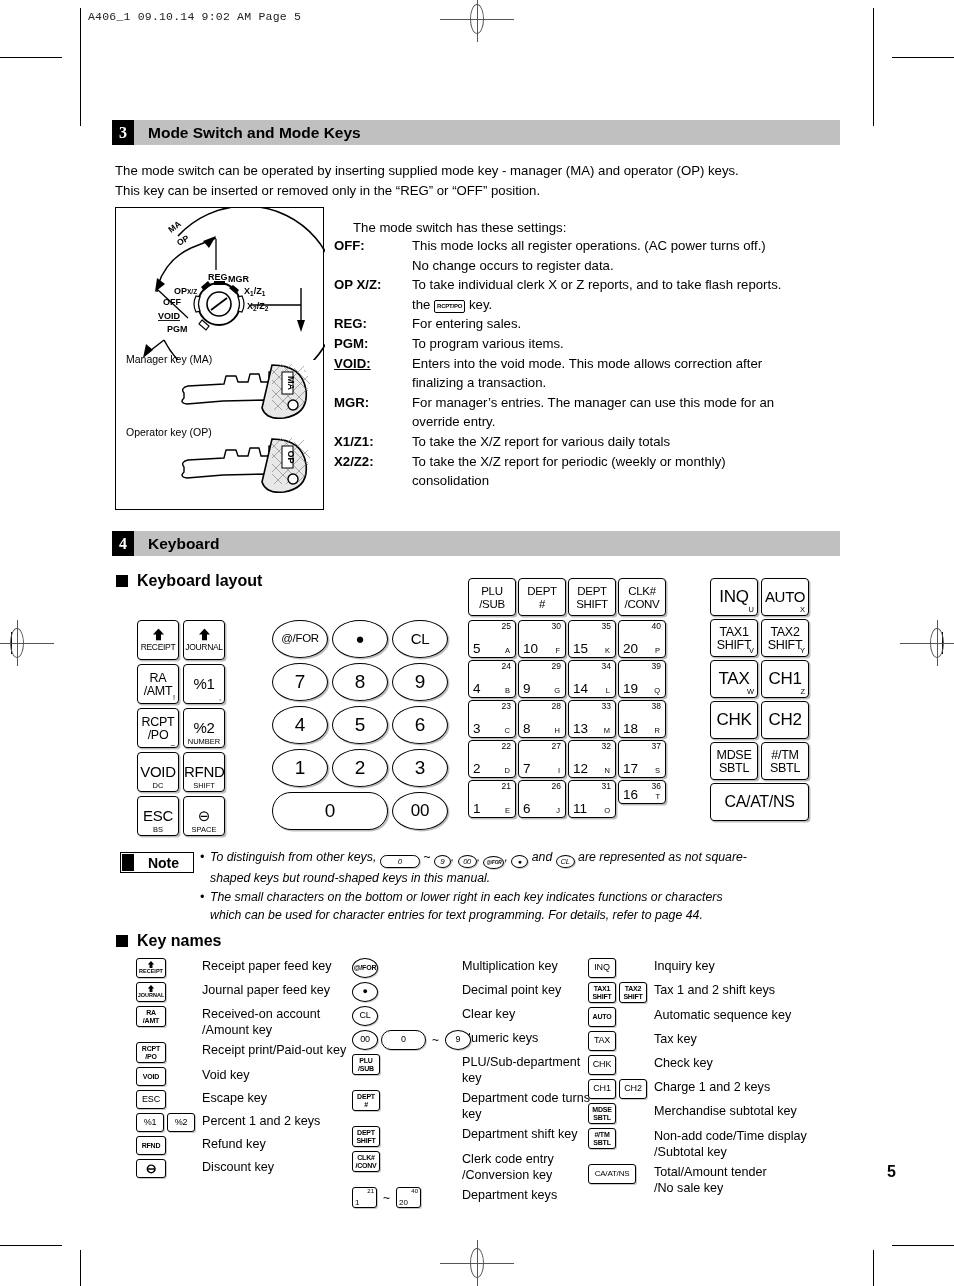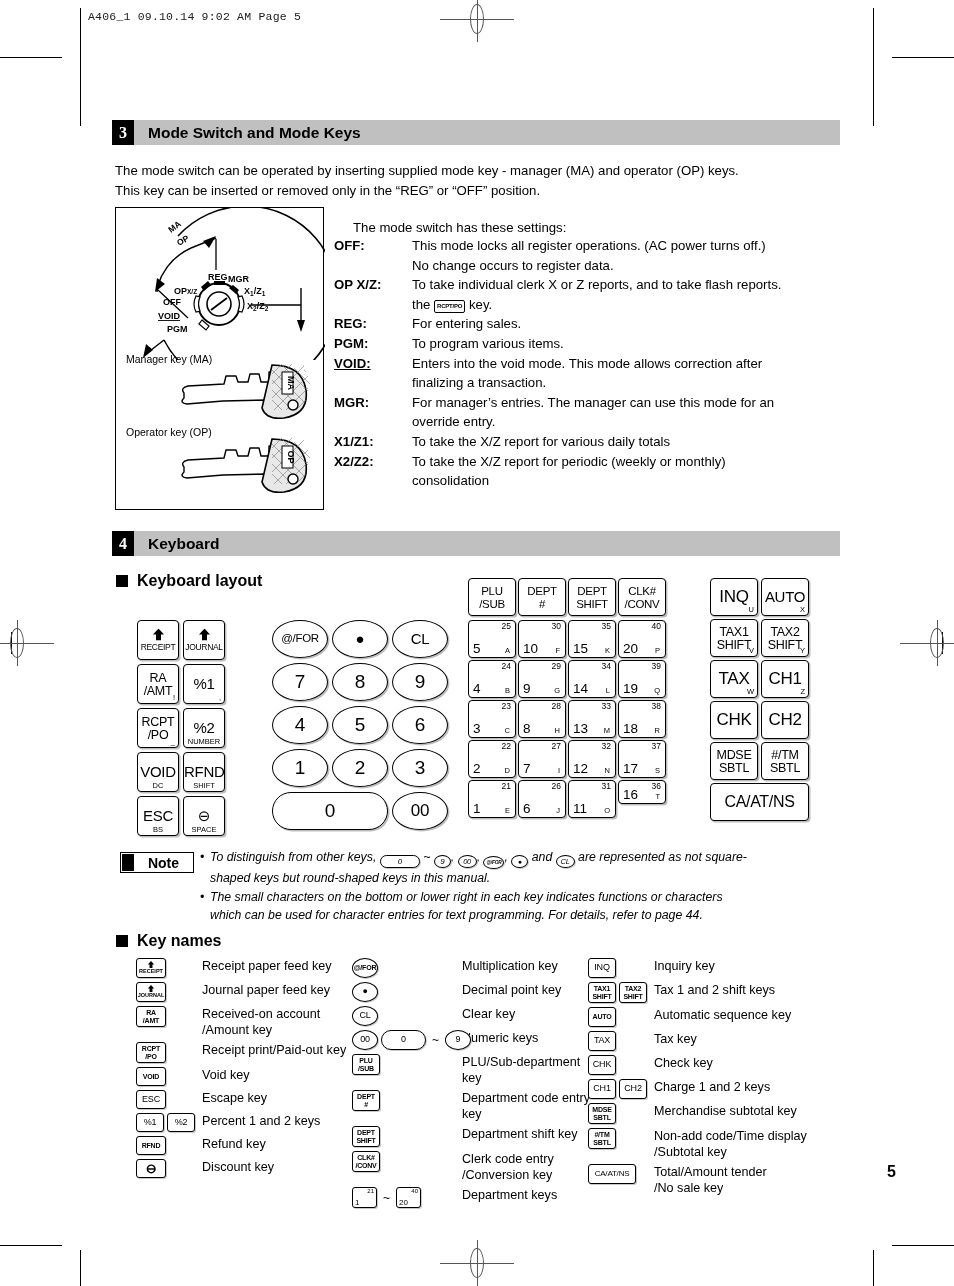--- a/index.html
+++ b/index.html
@@ -768,21 +768,21 @@
         </div>
       </div>
       <div class="kntext">PLU/Sub-department key</div>
     </div>
     <div class="knrow" style="margin-bottom: 4px;">
       <div class="knicons" style="width: 110px;">
         <div class="mini" style="width: 28px; height: 21px;">
           <span class="t">DEPT<br>#</span>
         </div>
       </div>
-      <div class="kntext">Department code entry key</div>
+      <div class="kntext">Department code turns key</div>
     </div>
     <div class="knrow" style="margin-bottom: 4px;">
       <div class="knicons" style="width: 110px;">
         <div class="mini" style="width: 28px; height: 21px;">
           <span class="t ">DEPT<br>SHIFT</span>
         </div>
       </div>
       <div class="kntext">Department shift key</div>
     </div>
     <div class="knrow" style="margin-bottom: 4px;">

